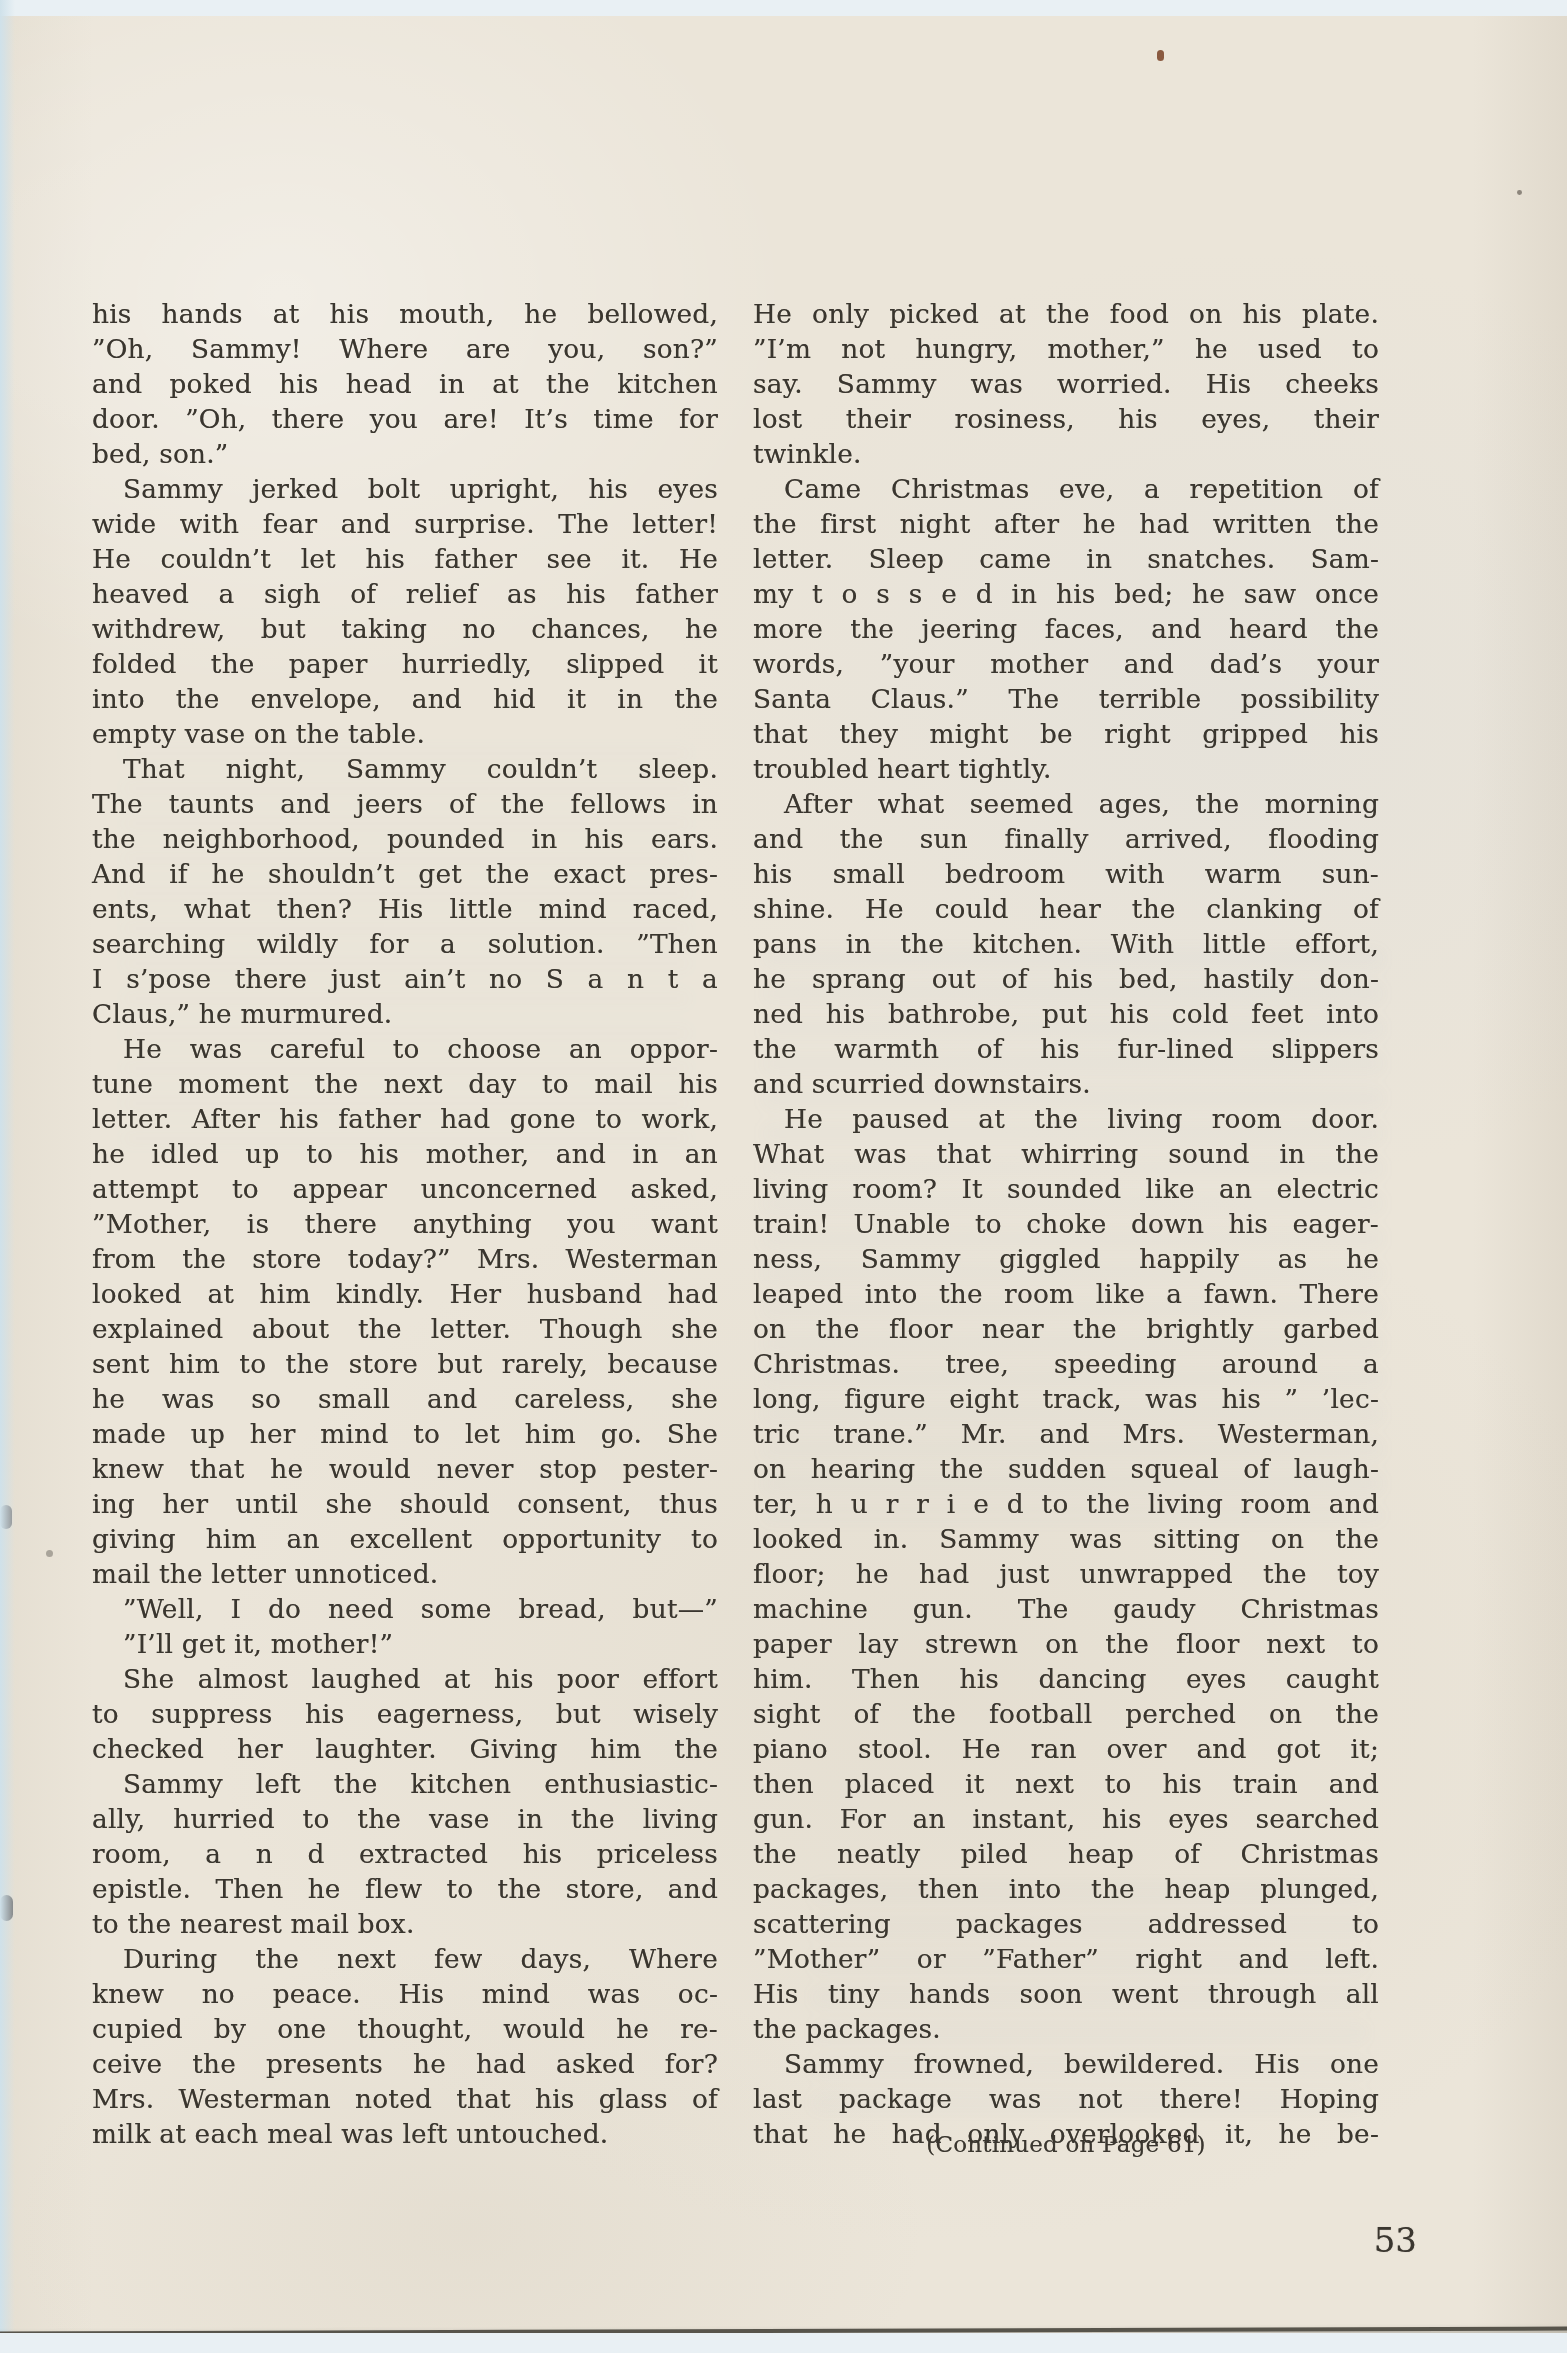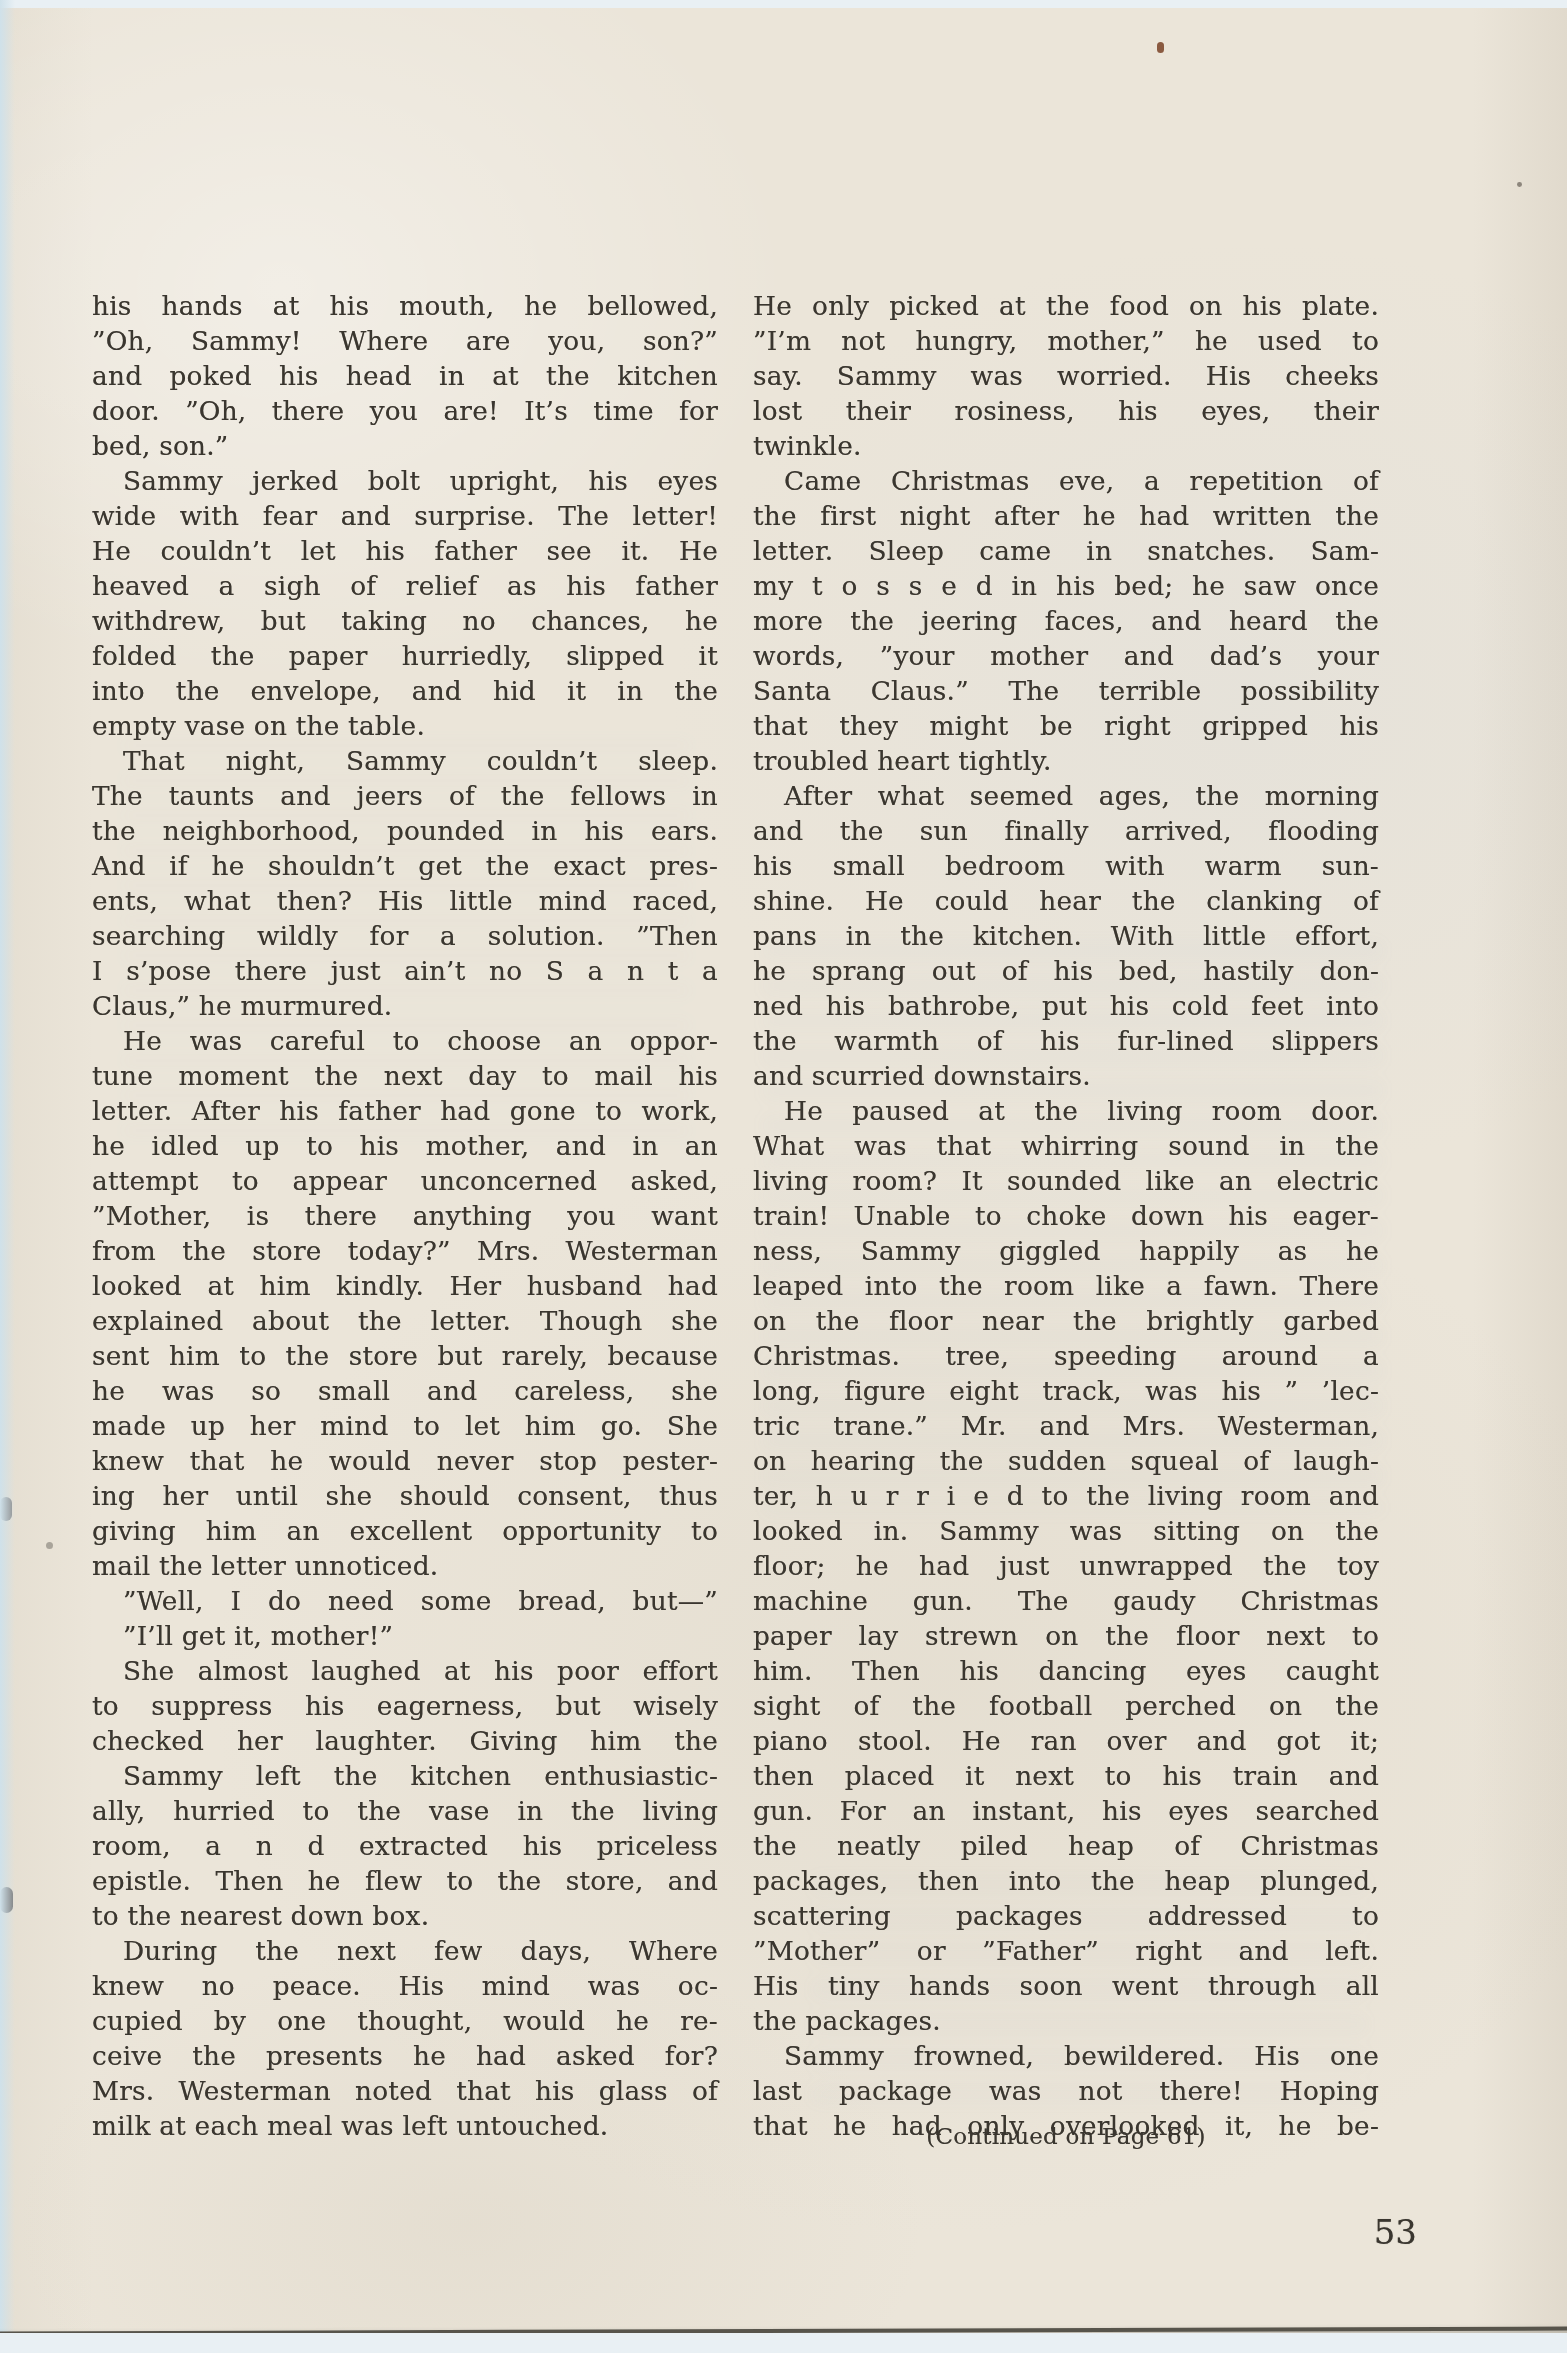--- a/index.html
+++ b/index.html
@@ -10,21 +10,21 @@
     --scan-bottom:#e9f0f4;
     --edge-line:#57544b;
   }
   html,body{margin:0;padding:0;}
   body{
     width:1567px;height:2354px;position:relative;overflow:hidden;
     background:var(--scan-bottom);
     font-family:"DejaVu Serif","Liberation Serif",serif;
   }
   .page{
-    position:absolute;left:0;top:8px;width:1567px;height:2333px;
+    position:absolute;left:0;top:16px;width:1567px;height:2333px;
     background:var(--paper);
   }
   
   .page::before{
     content:"";position:absolute;inset:0;pointer-events:none;
     background:
       radial-gradient(731px 569px at 18% 12%, rgba(255,255,255,0.35), transparent 70%),
       radial-gradient(813px 650px at 80% 30%, rgba(205,212,220,0.18), transparent 72%),
       radial-gradient(975px 731px at 60% 72%, rgba(208,200,182,0.22), transparent 75%),
       radial-gradient(650px 406px at 30% 95%, rgba(190,180,160,0.14), transparent 70%),
@@ -129,21 +129,21 @@
       <div class="line last">mail the letter unnoticed.</div>
       <div class="line indent">”Well, I do need some bread, but—”</div>
       <div class="line indent last">”I’ll get it, mother!”</div>
       <div class="line indent">She almost laughed at his poor effort</div>
       <div class="line">to suppress his eagerness, but wisely</div>
       <div class="line">checked her laughter.  Giving him the</div>
       <div class="line indent">Sammy left the kitchen enthusiastic-</div>
       <div class="line">ally, hurried to the vase in the living</div>
       <div class="line">room, a n d extracted his priceless</div>
       <div class="line">epistle.  Then he flew to the store, and</div>
-      <div class="line last">to the nearest down box.</div>
+      <div class="line last">to the nearest mail box.</div>
       <div class="line indent">During the next few days, Where</div>
       <div class="line">knew no peace.  His mind was oc-</div>
       <div class="line">cupied by one thought, would he re-</div>
       <div class="line">ceive the presents he had asked for?</div>
       <div class="line">Mrs. Westerman noted that his glass of</div>
       <div class="line last">milk at each meal was left untouched.</div>
     </div>
   <div class="column right">
       <div class="line">He only picked at the food on his plate.</div>
       <div class="line">”I’m not hungry, mother,” he used to</div>

